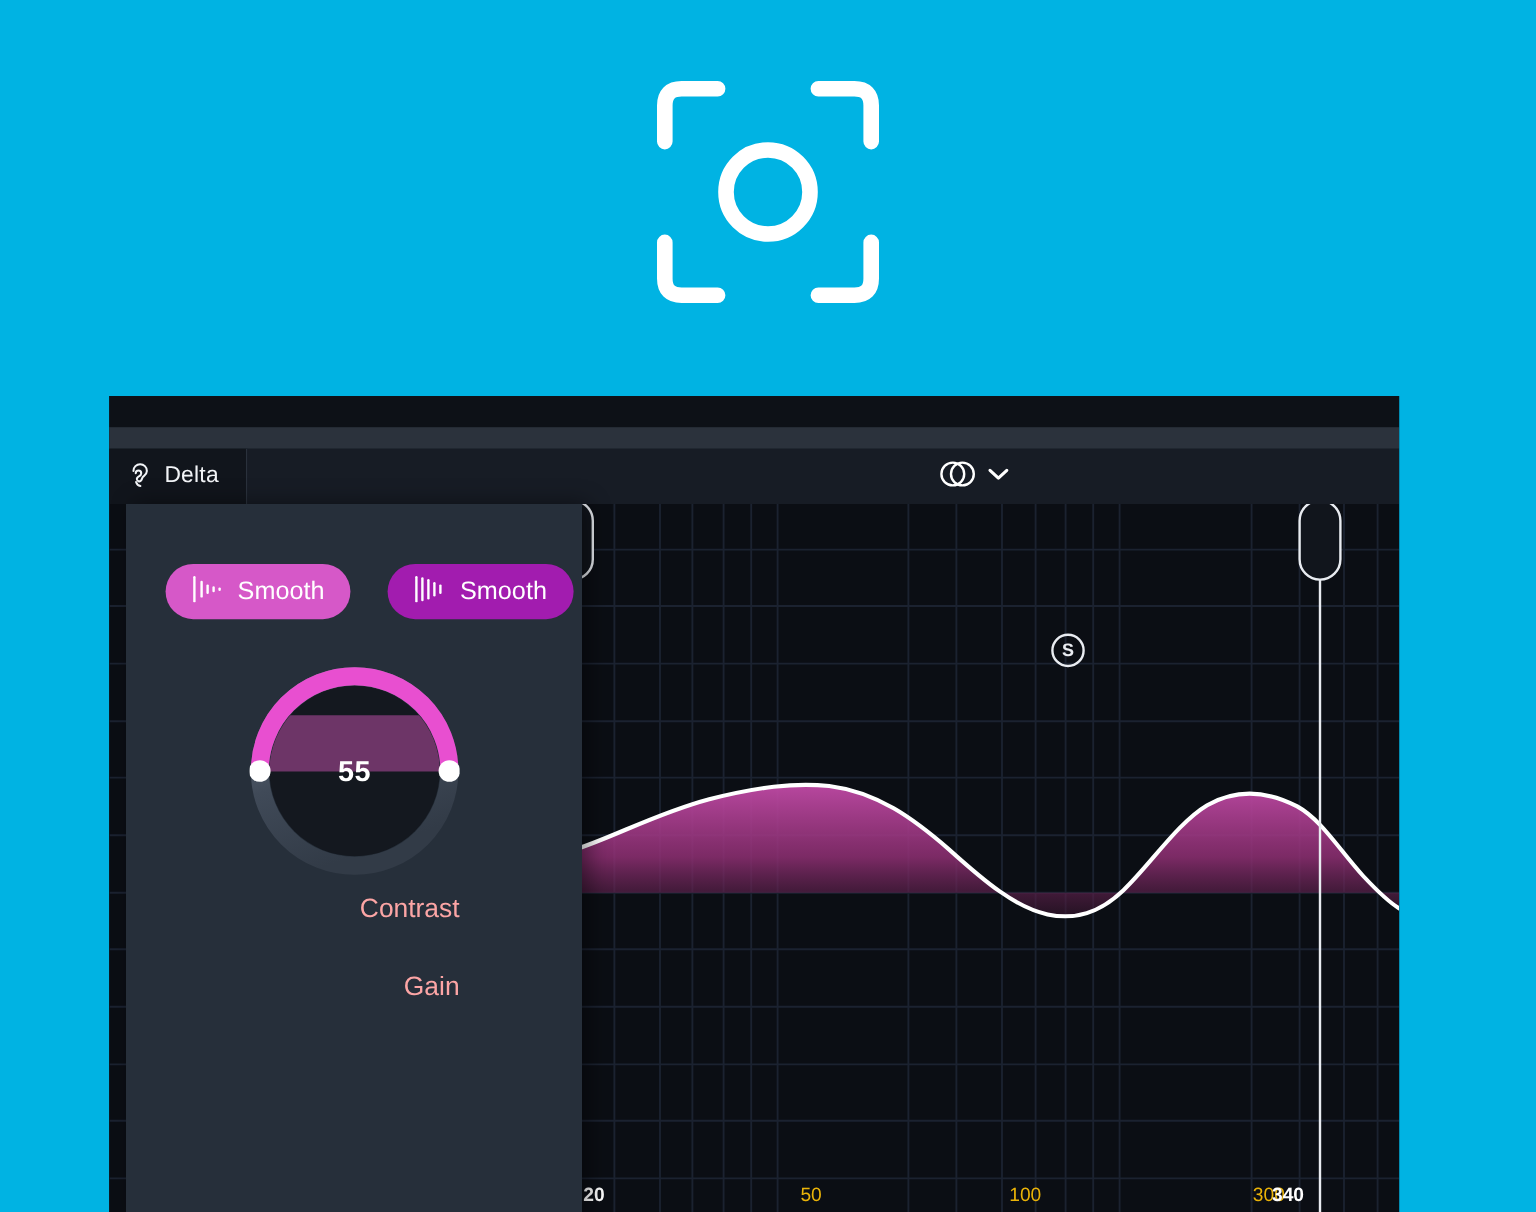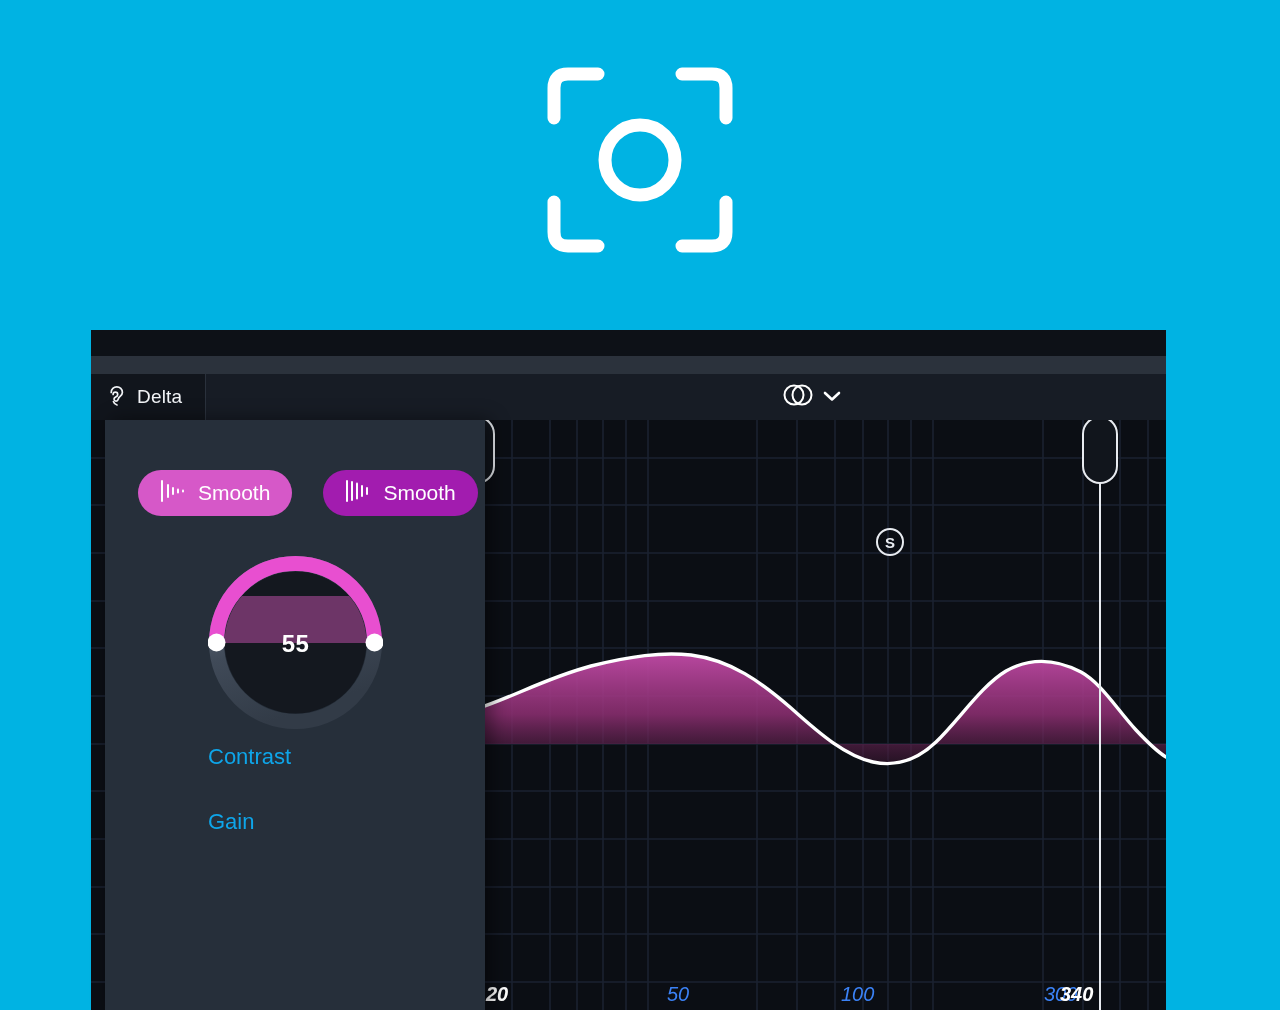--- a/index.html
+++ b/index.html
@@ -37,24 +37,24 @@
   }
 
   
   #graph {
     position:absolute; left:0; top:90px; width:1075px; height:590px;
     background:#0b0e14; overflow:hidden;
   }
   #graph svg { position:absolute; left:0; top:0; }
 
   .freq-label {
-    position:absolute; bottom:4px; font-size:20px;
-    font-family:"Liberation Sans", sans-serif; white-space:nowrap;font-style:italic;
-  }
-  .freq-label.dim    { color:#3b82f6; }
+    position:absolute; bottom:4px; font-size:16px;
+    font-family:"Liberation Sans", sans-serif; white-space:nowrap;
+  }
+  .freq-label.dim    { color:#eab308; }
   .freq-label.bright { color:#ffffff; font-weight:bold; }
 
   .s-badge {
     position:absolute; left:785px; top:108px;
     width:28px; height:28px; border-radius:50%;
     border:2px solid #e9ecf1; color:#e9ecf1;
     display:flex; align-items:center; justify-content:center;
     font-size:15px; font-weight:bold; cursor:pointer;
   }
 
@@ -82,21 +82,21 @@
   .mode-label { color:#ffffff; font-size:21px; }
 
   .knob-wrap { position:absolute; width:175px; left:103px; }
   .knob { position:relative; width:175px; height:175px; }
   .knob svg { position:absolute; left:0; top:0; }
   .knob-value {
     position:absolute; width:100%; text-align:center;
     color:#ffffff; font-size:24px; letter-spacing:.5px;font-weight:bold;
   }
   .knob-caption {
-    width:175px; text-align:left; color:#0ea5e9;
+    width:175px; text-align:right; color:#fca5a5;
     font-size:22px; margin-top:14px;
   }
 </style>
 </head>
 <body>
 
 <div id="capture-icon">
   <svg viewBox="0 0 200 200" width="200" height="200">
     <g fill="none" stroke="#ffffff" stroke-width="13" stroke-linecap="round" stroke-linejoin="round">
       <path d="M14 58 V28 Q14 14 28 14 H58"></path>

